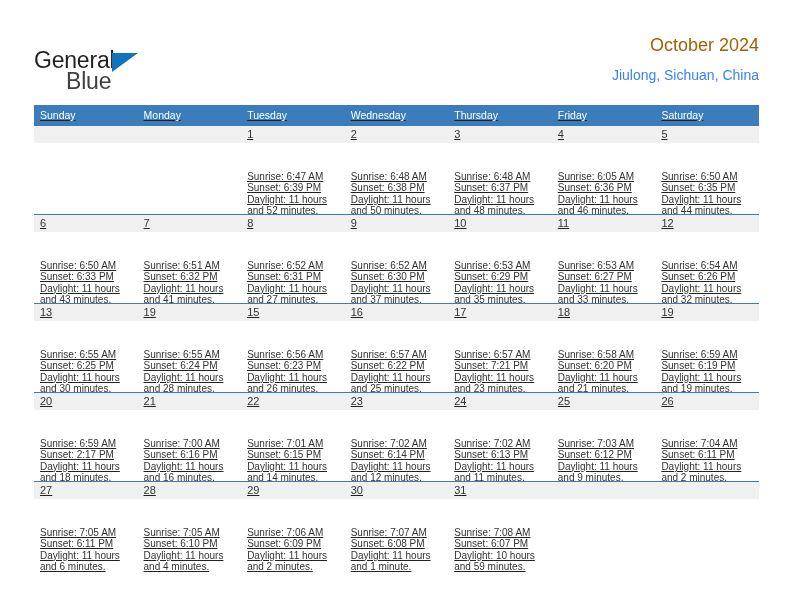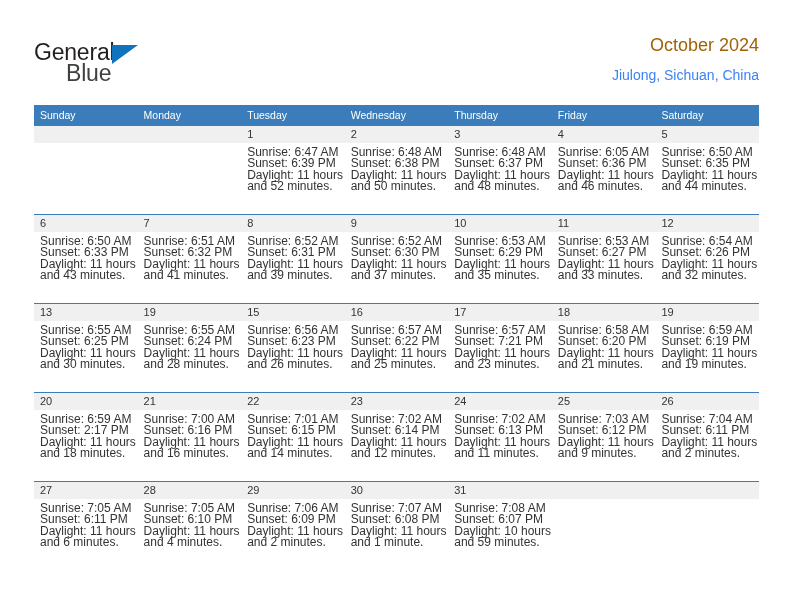--- a/index.html
+++ b/index.html
@@ -27,21 +27,21 @@
     position: absolute;
     left: 34px;
     top: 28px;
     right: 33px;
     height: 68px;
   }
 
   .logo {
     position: absolute;
     left: 0;
-    top: 12px;
+    top: 20px;
     width: 130px;
     height: 52px;
   }
   .logo-general {
     font-size: 23px;
     color: #231f20;
     letter-spacing: -0.2px;
     line-height: 25px;
     font-family: "Liberation Sans", sans-serif;
   }
@@ -87,20 +87,21 @@
   }
 
   
   .calendar {
     position: absolute;
     left: 34px;
     top: 105px;
     width: 725px;
     border-collapse: collapse;
     table-layout: fixed;
+    text-decoration: underline;
   }
   .calendar th {
     background: #3b7cba;
     color: #ffffff;
     font-size: 10.5px;
     font-weight: normal;
     text-align: left;
     padding: 5px 0 5px 6px;
     height: 10px;
     line-height: 11px;
@@ -123,23 +124,24 @@
   .daynum-band {
     background: #f0f0f0;
     height: 17px;
     line-height: 17px;
     padding-left: 6px;
     font-size: 11px;
     color: #333333;
   }
   .dayinfo {
     padding: 4px 6px 0 6px;
-    font-size: 12px;
+    font-size: 10px;
     line-height: 11.4px;
     color: #333333;
+    margin-top: 24px;
   }
   .dayinfo div { white-space: nowrap; }
   td.empty .daynum-band { background: #f0f0f0; }
 </style>
 </head>
 <body>
 
 <div class="page">
 
   <div class="header">
@@ -271,21 +273,21 @@
               </div>
             </div>
           </td>
           <td>
             <div class="daycell">
               <div class="daynum-band">8</div>
               <div class="dayinfo">
                 <div>Sunrise: 6:52 AM</div>
                 <div>Sunset: 6:31 PM</div>
                 <div>Daylight: 11 hours</div>
-                <div>and 39 minutes.</div>
+                <div>and 27 minutes.</div>
               </div>
             </div>
           </td>
           <td>
             <div class="daycell">
               <div class="daynum-band">9</div>
               <div class="dayinfo">
                 <div>Sunrise: 6:52 AM</div>
                 <div>Sunset: 6:30 PM</div>
                 <div>Daylight: 11 hours</div>

